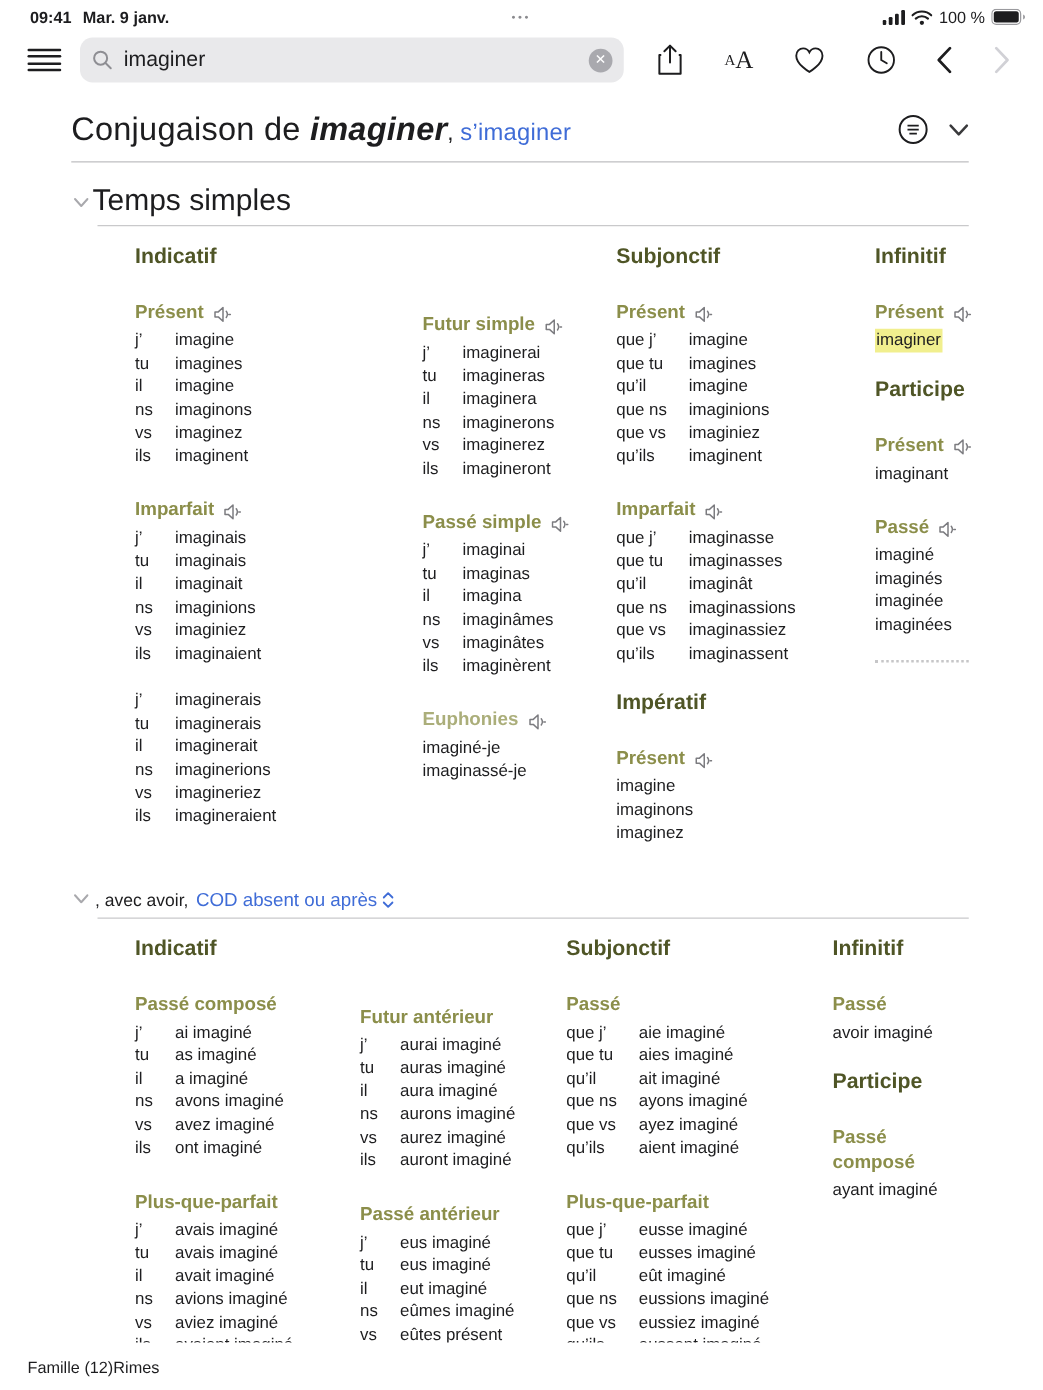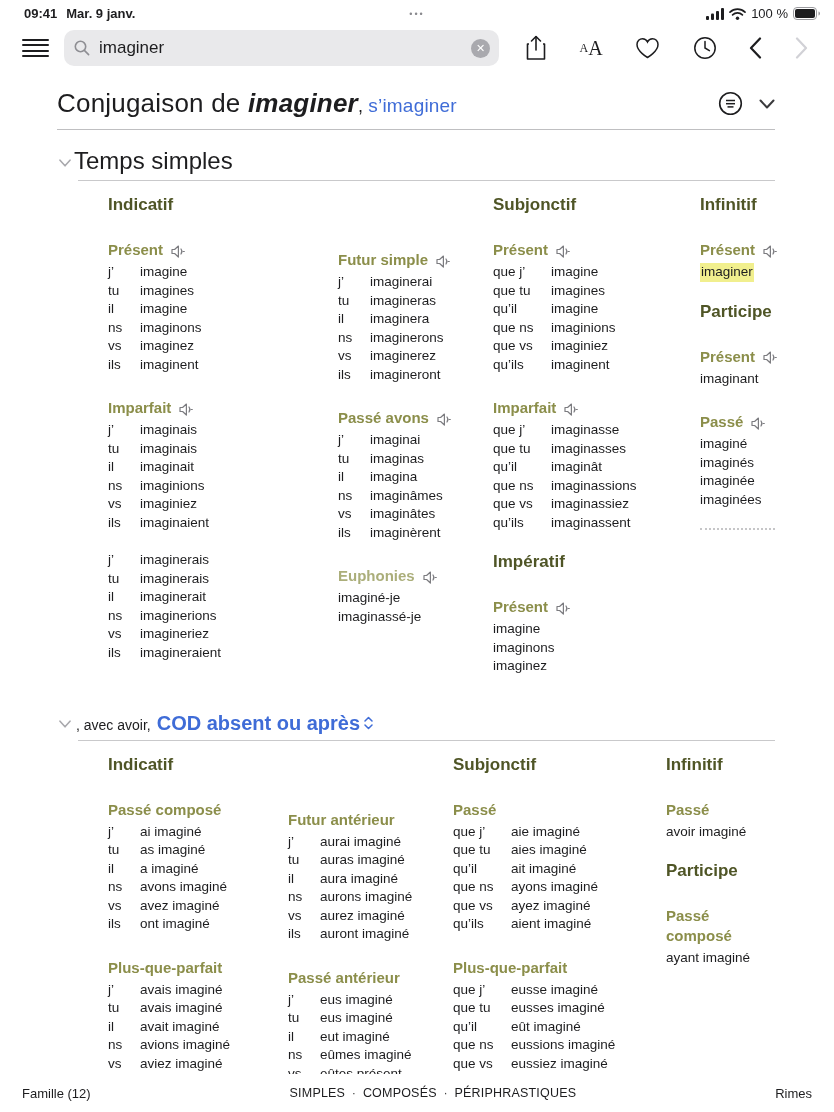--- a/index.html
+++ b/index.html
@@ -35,21 +35,21 @@
   .verb-bold{font-weight:700;font-style:italic;}
   .title-comma{font-size:18px;}
   .reflexive{color:var(--blue);font-size:19px;cursor:pointer;}
   .title-icons{margin-left:auto;display:flex;align-items:center;gap:16px;}
   .title-hr{border:0;border-top:1px solid #bfbfc1;margin:10px 59px 0 57px;}
   
   .sec-h{display:flex;align-items:baseline;padding:0 55px 0 59px;margin-top:17px;}
   .sec-chevron{margin-right:3px;transform:translateY(-2px);cursor:pointer;}
   .sec-title{font-size:24px;}
   .sec-note{font-size:14px;margin-left:2px;}
-  .cod-link{color:var(--blue);font-size:20px;margin-left:6px;cursor:pointer;display:inline-flex;align-items:center;gap:4px;font-weight:bold;}
+  .cod-link{color:var(--blue);font-size:15px;margin-left:6px;cursor:pointer;display:inline-flex;align-items:center;gap:4px;}
   .sec-hr{border:0;border-top:1px solid #c9c9cb;margin:5px 59px 13px 78px;}
   .cols{display:grid;padding:0 59px 0 108px;}
   .grid-simples{grid-template-columns:230px 155px 207px 1fr;}
   .grid-composes{grid-template-columns:180px 165px 213px 1fr;}
   .col{min-width:0;}
   .mood{font-size:17px;font-weight:700;color:var(--mood);line-height:22px;margin-bottom:10px;}
   .mood.later{margin-top:14px;}
   .tense{margin-bottom:19px;}
   .th{display:flex;align-items:center;gap:8px;line-height:20px;margin-bottom:3px;margin-top:24px;}
   .th .lbl{font-size:15px;font-weight:700;color:var(--tense);}
@@ -322,21 +322,21 @@
           <span class="pron">vs</span>
           <span class="verb">imaginerez</span>
         </div>
         <div class="row">
           <span class="pron">ils</span>
           <span class="verb">imagineront</span>
         </div>
       </div>
       <div class="tense">
         <div class="th">
-          <span class="lbl">Passé avons</span>
+          <span class="lbl">Passé simple</span>
           <span class="spk">
             <svg width="14" height="13" viewBox="0 0 14 13">
               <path d="M1 4.5v4h2.6L7.4 12V1L3.6 4.5H1z" fill="none" stroke="#7c7c80" stroke-width="1.2" stroke-linejoin="round"></path>
               <path d="M10 4a4.2 4.2 0 010 5" fill="none" stroke="#7c7c80" stroke-width="1.2" stroke-linecap="round"></path>
               <line x1="12" y1="6.5" x2="13.3" y2="6.5" stroke="#7c7c80" stroke-width="1.2" stroke-linecap="round"></line>
             </svg>
           </span>
         </div>
         <div class="row">
           <span class="pron">j’</span>
@@ -771,15 +771,14 @@
           <span class="verb">ayant imaginé</span>
         </div>
       </div>
       <div style="height: 118px;"></div>
       <div class="dotted"></div>
     </div>
   </div>
 
 <div class="footer">
   <span class="f-left">Famille (12)</span>
-  <span class="f-center"><span class="nav-item">SIMPLES</span><span class="sep"> · </span><span class="nav-item">COMPOSÉS</span><span class="sep"> · </span><span class="nav-item">PÉRIPHRASTIQUES</span></span>
   <span class="f-right">Rimes</span>
 </div>
 
 </body></html>

